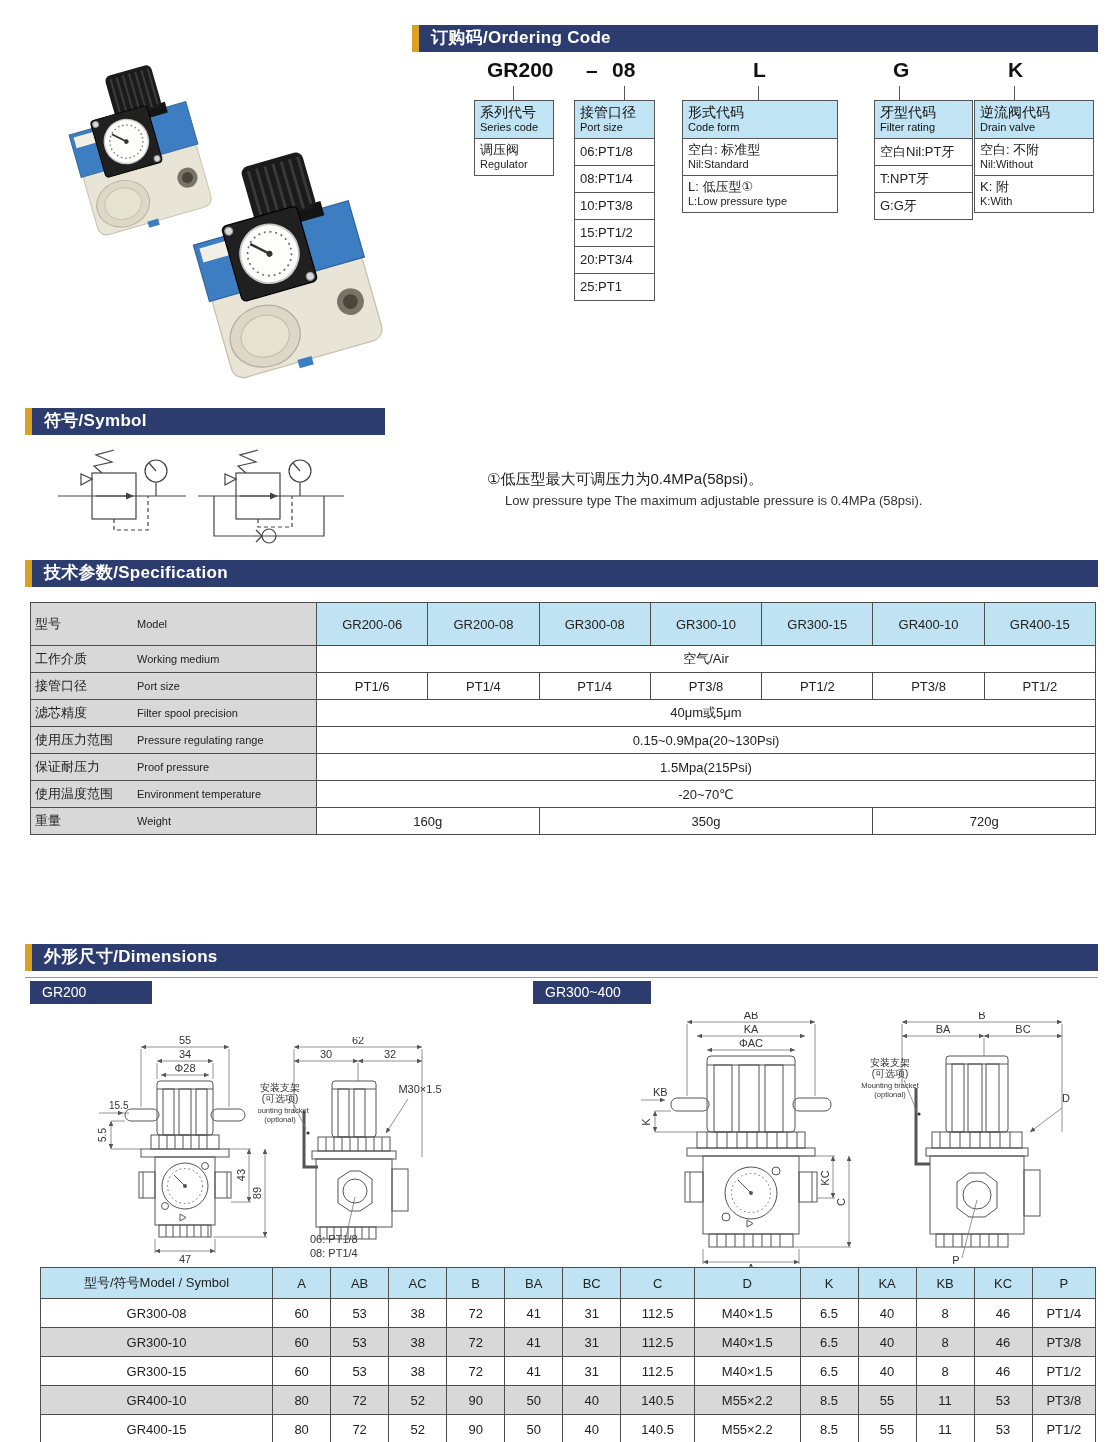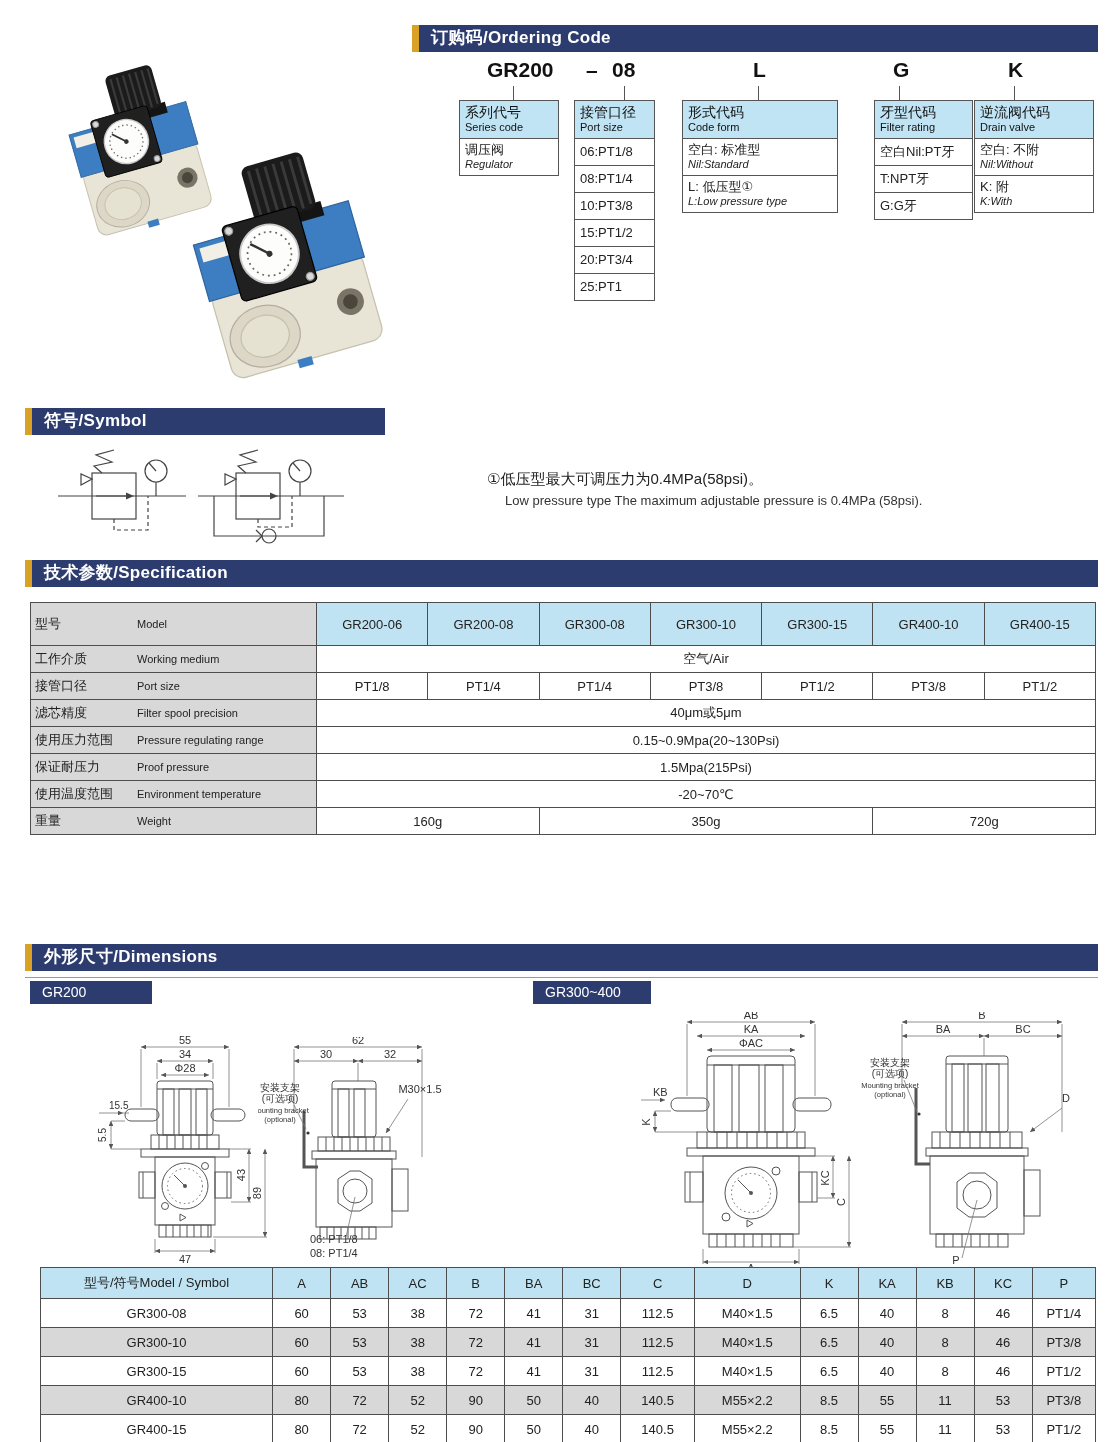--- a/index.html
+++ b/index.html
@@ -17,21 +17,21 @@
   .vline { position:absolute; width:1px; background:#555; }
   .hline { position:absolute; height:1px; background:#9a9a9a; }
 
   .otable { position:absolute; border:1px solid #555; box-sizing:border-box; background:#fff; }
   .ohead  { background:#c0e4f4; border-bottom:1px solid #555; padding:3px 5px 4px; }
   .ohead .cn { display:block; font-size:14px; color:#111; line-height:17px; }
   .ohead .en { display:block; font-size:11px; color:#111; line-height:13px; }
   .ocell  { border-bottom:1px solid #555; padding:3px 5px 4px; font-size:13px; line-height:19px; }
   .ocell:last-child { border-bottom:none; }
   .ocell .cn { display:block; font-size:13px; line-height:16px; }
-  .ocell .en { display:block; font-size:11px; line-height:13px;font-style:italic; }
+  .ocell .en { display:block; font-size:11px; line-height:13px; }
 
   .note-cn { position:absolute; font-size:15px; color:#222; }
   .note-en { position:absolute; font-size:13px; color:#333; }
 
   
   table.grid { position:absolute; border-collapse:collapse; table-layout:fixed; background:#fff; }
   .grid td, .grid th { border:1px solid #4d4d4d; text-align:center; font-size:13px; padding:1px 2px; font-weight:normal; }
   .spec td { height:24px; }
   .spec .mrow td { height:40px; }
   .spec .mval { background:#bfe3f3;margin-left:44px; }
@@ -97,21 +97,21 @@
   <div class="code-part" style="left:753px;top:58px">L</div>
   <div class="code-part" style="left:893px;top:58px">G</div>
   <div class="code-part" style="left:1008px;top:58px">K</div>
 
   <div class="vline" style="left:513px;top:86px;height:14px"></div>
   <div class="vline" style="left:624px;top:86px;height:14px"></div>
   <div class="vline" style="left:758px;top:86px;height:14px"></div>
   <div class="vline" style="left:899px;top:86px;height:14px"></div>
   <div class="vline" style="left:1014px;top:86px;height:14px"></div>
 
-  <div class="otable" style="left:459px;top:100px;width:100px">
+  <div class="otable" style="left:474px;top:100px;width:80px">
     <div class="ohead">
       <span class="cn">系列代号</span>
       <span class="en">Series code</span>
     </div>
     <div class="ocell">
       <span class="cn">调压阀</span>
       <span class="en">Regulator</span>
     </div>
   </div>
 
@@ -246,21 +246,21 @@
           </td>
       <td colspan="7">空气/Air</td>
     </tr>
     <tr>
       <td class="lbl" colspan="2">
             <div class="lblwrap">
         <span class="cn">接管口径</span>
         <span class="en">Port size</span>
             </div>
           </td>
-      <td>PT1/8</td>
+      <td>PT1/6</td>
       <td>PT1/4</td>
       <td>PT1/4</td>
       <td>PT3/8</td>
       <td>PT1/2</td>
       <td>PT3/8</td>
       <td>PT1/2</td>
     </tr>
     <tr>
       <td class="lbl" colspan="2">
             <div class="lblwrap">

